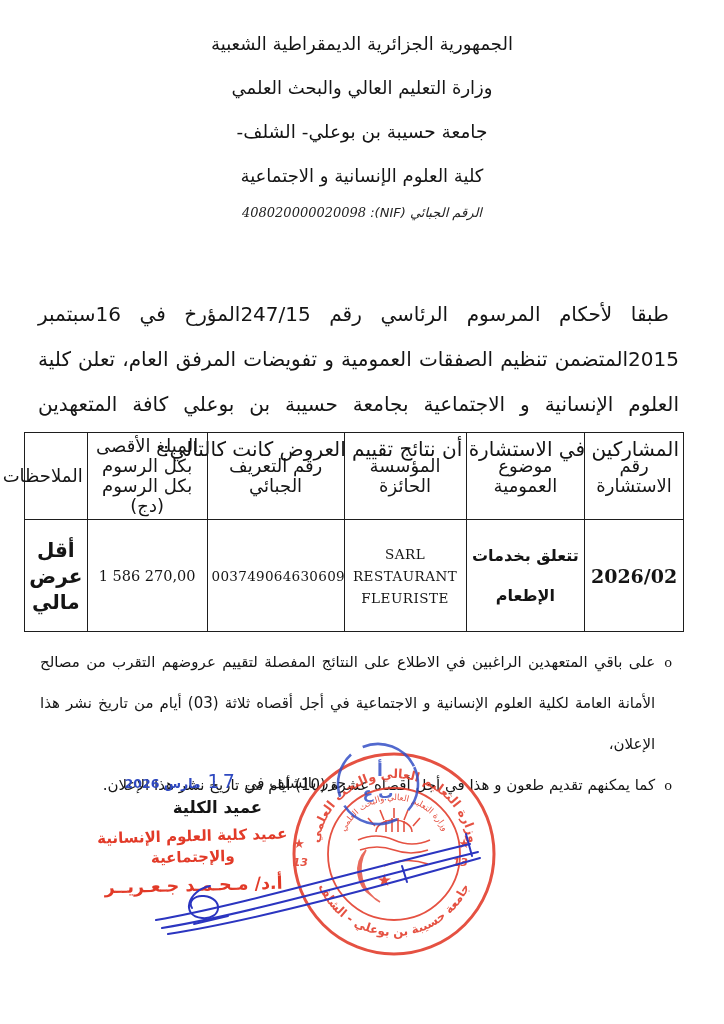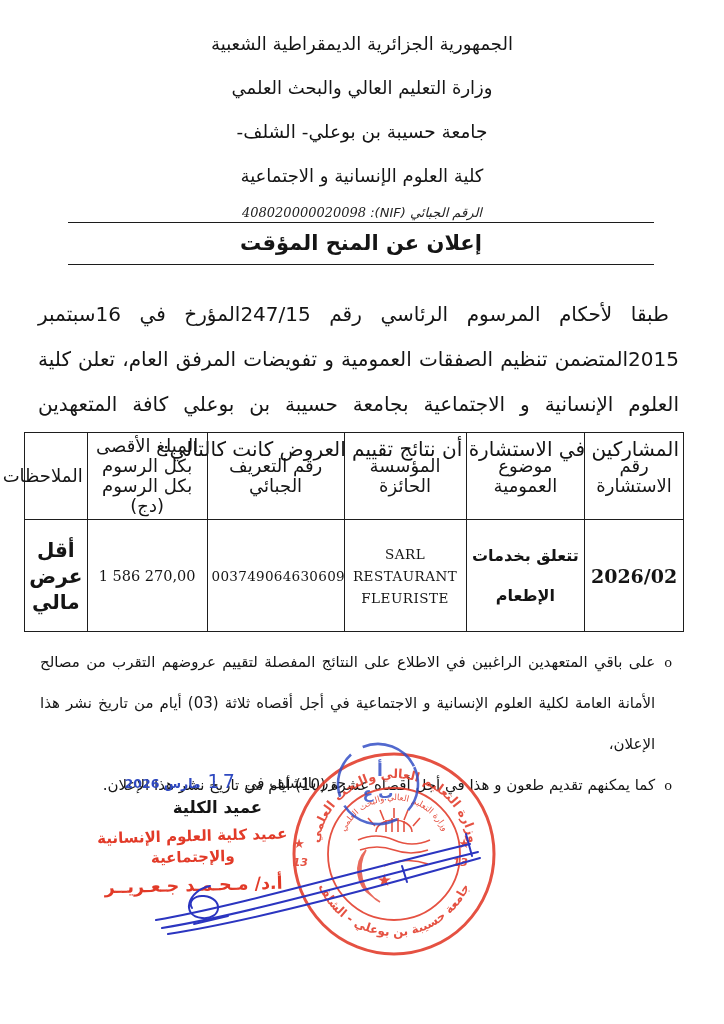--- a/index.html
+++ b/index.html
@@ -88,25 +88,20 @@
     <div class="h-line">الجمهورية الجزائرية الديمقراطية الشعبية</div>
     <div class="h-line">وزارة التعليم العالي والبحث العلمي</div>
     <div class="h-line h-line3">جامعة حسيبة بن بوعلي- الشلف-</div>
     <div class="h-line">كلية العلوم الإنسانية و الاجتماعية</div>
     <div class="nif">
       <span>الرقم الجبائي (NIF):</span>
       <span class="num" dir="ltr">408020000020098</span>
     </div>
   </div>
 
-  <div class="title-block">
-    <div class="rule"></div>
-    <div class="doc-title">إعلان عن المنح المؤقت</div>
-    <div class="rule"></div>
-  </div>
 
   <p class="intro">طبقا لأحكام المرسوم الرئاسي رقم 247/15المؤرخ في 16سبتمبر 2015المتضمن تنظيم الصفقات العمومية و تفويضات المرفق العام، تعلن كلية العلوم الإنسانية و الاجتماعية بجامعة حسيبة بن بوعلي كافة المتعهدين المشاركين في الاستشارة أن نتائج تقييم العروض كانت كالتالي:</p>
 
   <table class="results">
     <colgroup>
       <col style="width:15%">
         <col style="width:18%">
         <col style="width:18.5%">
       <col style="width:20.8%">
         <col style="width:18.2%">

